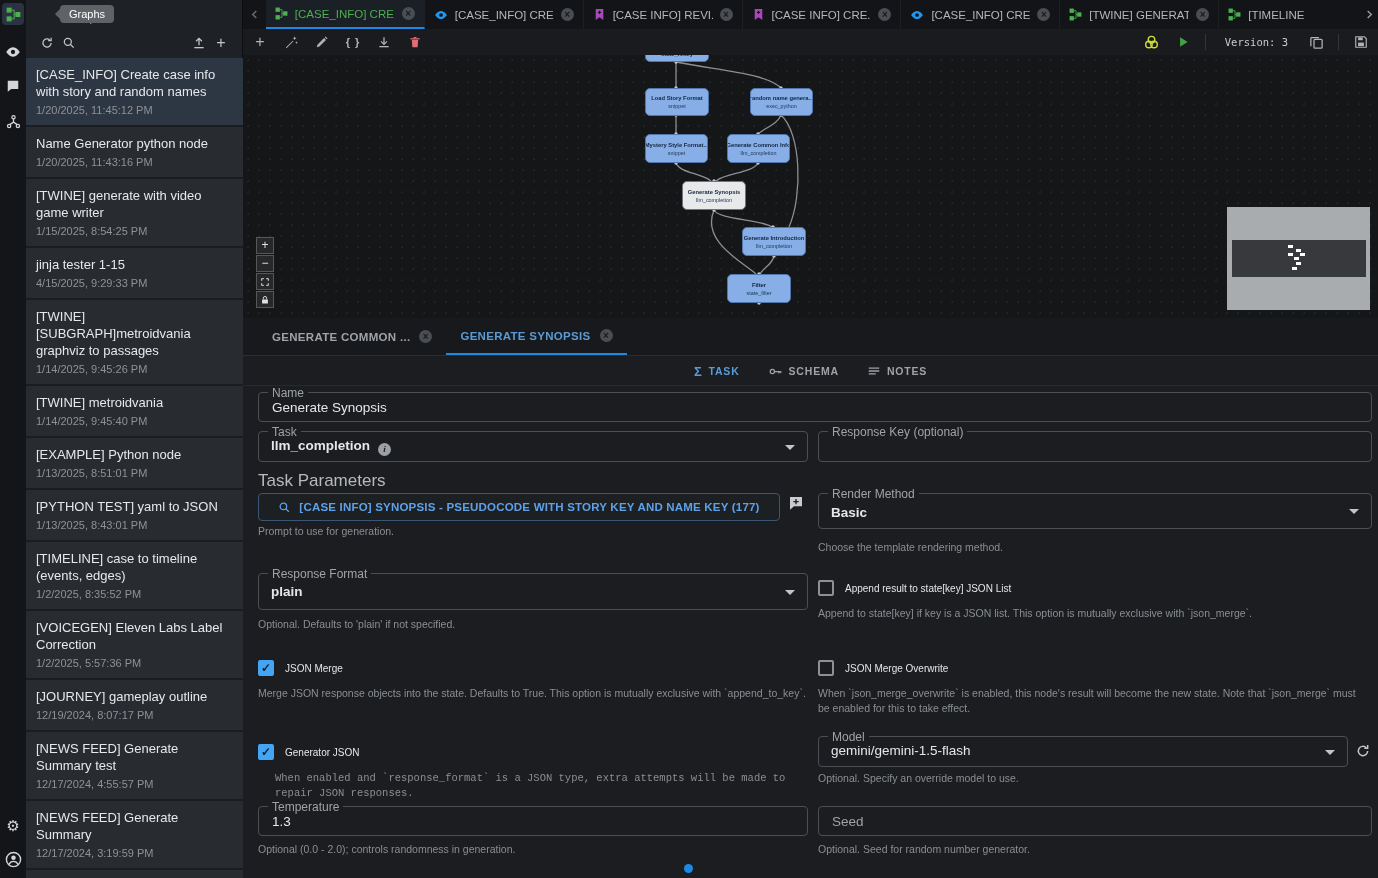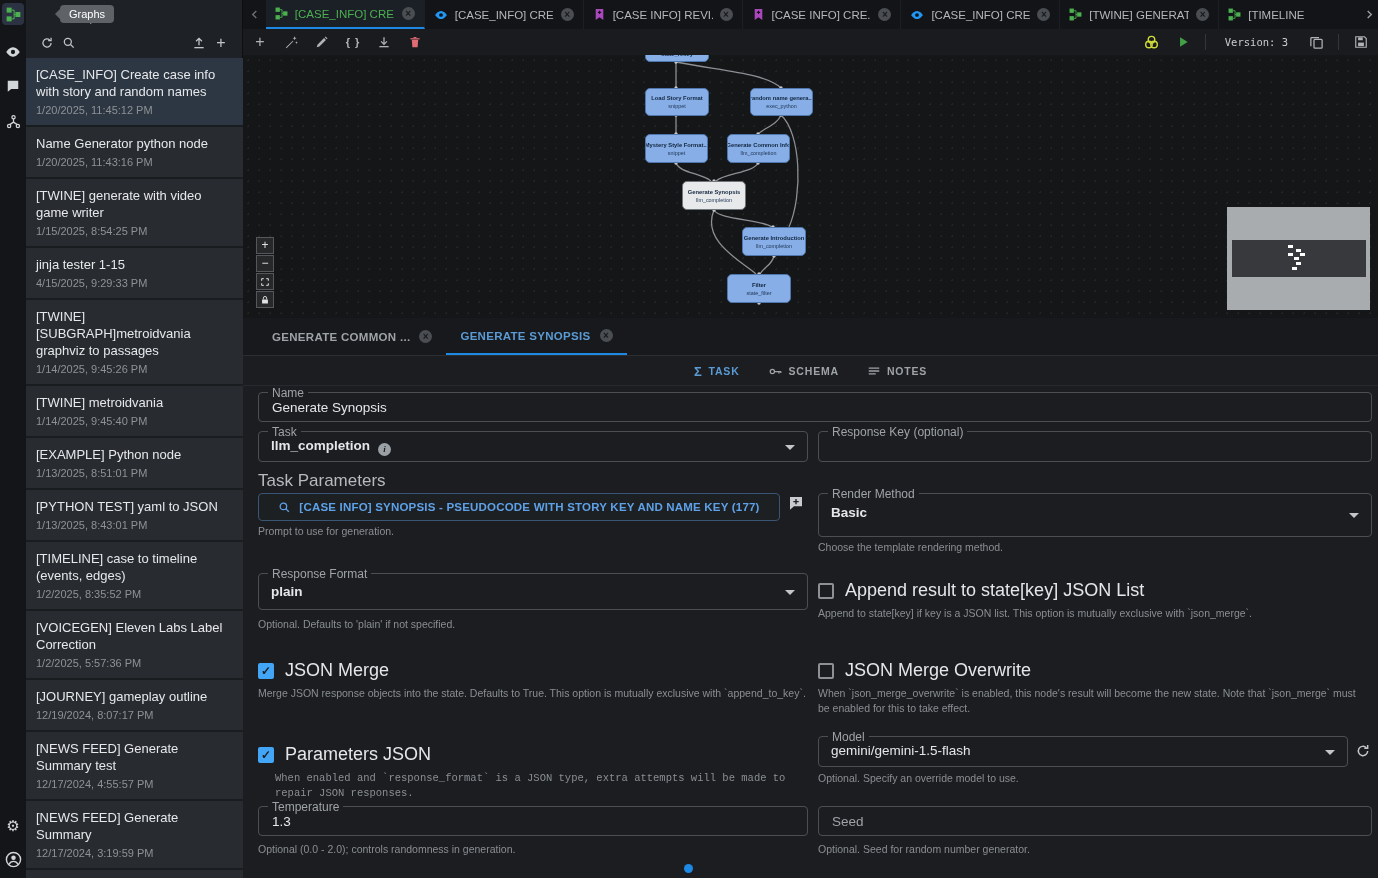--- a/index.html
+++ b/index.html
@@ -90,21 +90,21 @@
   .seclbl { position:absolute; font-size:17px; color:#b6b9bd; }
 
   #promptbtn { position:absolute; left:15px; top:175px; width:522px; height:28px; border:1px solid #3a5674; border-radius:4px;
     display:flex; align-items:center; justify-content:center; gap:8px; color:#5ea1e8; cursor:pointer; background:#1d2023; }
   #promptbtn .pt { font-size:11.5px; font-weight:bold; letter-spacing:.2px; white-space:nowrap; }
 
   .cbrow { position:absolute; display:flex; align-items:center; gap:11px; cursor:pointer; }
   .cbox { width:16px; height:16px; border:2px solid #8d9195; border-radius:2px; flex:none;
     display:flex; align-items:center; justify-content:center; font-size:12px; font-weight:bold; color:transparent; }
   .cbox.checked { background:#42a5f5; border-color:#42a5f5; color:#1b1d20; }
-  .cblbl { font-size:18px; font-weight:500; color:#e4e6e8; }
+  .cblbl { font-size:10px; font-weight:500; color:#e4e6e8; }
 
   #bluedot { position:absolute; left:441px; top:546px; width:9px; height:9px; border-radius:50%; background:#1e88e5; }
   .infoc { display:inline-flex; width:13px; height:13px; border-radius:50%; background:#9aa0a5; color:#1b1d20;
     font-size:9px; font-weight:bold; align-items:center; justify-content:center; margin-left:8px; vertical-align:-2px;
     font-family:"Liberation Serif", serif; font-style:italic; }
 </style>
 </head>
 <body>
 
 <div id="rail">
@@ -529,21 +529,21 @@
     <span class="pt">[CASE INFO] SYNOPSIS - PSEUDOCODE WITH STORY KEY AND NAME KEY (177)</span>
   </div>
   <div class="abs" style="left:545px; top:177px; color:#c8cbcf;">
     <svg width="16" height="16" viewBox="0 0 24 24">
         <path d="M3 3h18v14H9l-6 5z" fill="currentColor"></path>
         <path d="M12 6v8M8 10h8" stroke="#1b1d20" stroke-width="2" fill="none"></path>
       </svg>
   </div>
   <div class="helper" style="left:15px; top:206px;">Prompt to use for generation.</div>
 
-  <div class="field" style="left:575px; top:175px; width:554px; height:44px;">
+  <div class="field" style="left:575px; top:175px; width:554px; height:36px;">
     <span class="flabel">Render Method</span>
     <div class="fvalue" style="padding-top:11px; font-weight:bold;">Basic</div>
     <span class="caret"></span>
   </div>
   <div class="helper" style="left:575px; top:222px;">Choose the template rendering method.</div>
 
   <div class="field" style="left:15px; top:255px; width:550px; height:37px;">
     <span class="flabel">Response Format</span>
     <div class="fvalue" style="padding-top:10px; font-weight:bold;">plain</div>
     <span class="caret"></span>
@@ -567,21 +567,21 @@
   <div class="cbrow" style="left:575px; top:342px;">
     <div class="cbox"></div>
     <div class="cblbl">JSON Merge Overwrite</div>
   </div>
   <div class="helper" style="left:575px; top:368px; width:548px;">When `json_merge_overwrite` is enabled, this node's result will become the new state. Note that `json_merge` must be enabled for this to take effect.</div>
 
   <div class="cbrow" style="left:15px; top:426px;">
     <div class="cbox checked">
         <span>✓</span>
       </div>
-    <div class="cblbl">Parameters JSON</div>
+    <div class="cblbl">Generator JSON</div>
   </div>
   <div class="helper" style="left:32px; top:453px; width:550px;font-family:Liberation Mono, monospace;">When enabled and `response_format` is a JSON type, extra attempts will be made to repair JSON responses.</div>
 
   <div class="field" style="left:575px; top:418px; width:530px; height:31px;">
     <span class="flabel">Model</span>
     <div class="fvalue">gemini/gemini-1.5-flash</div>
     <span class="caret"></span>
   </div>
   <div class="abs" style="left:1112px; top:425px; color:#c3c6c9;">
     <svg width="16" height="16" viewBox="0 0 24 24" fill="none" stroke="currentColor" stroke-width="2.2">

